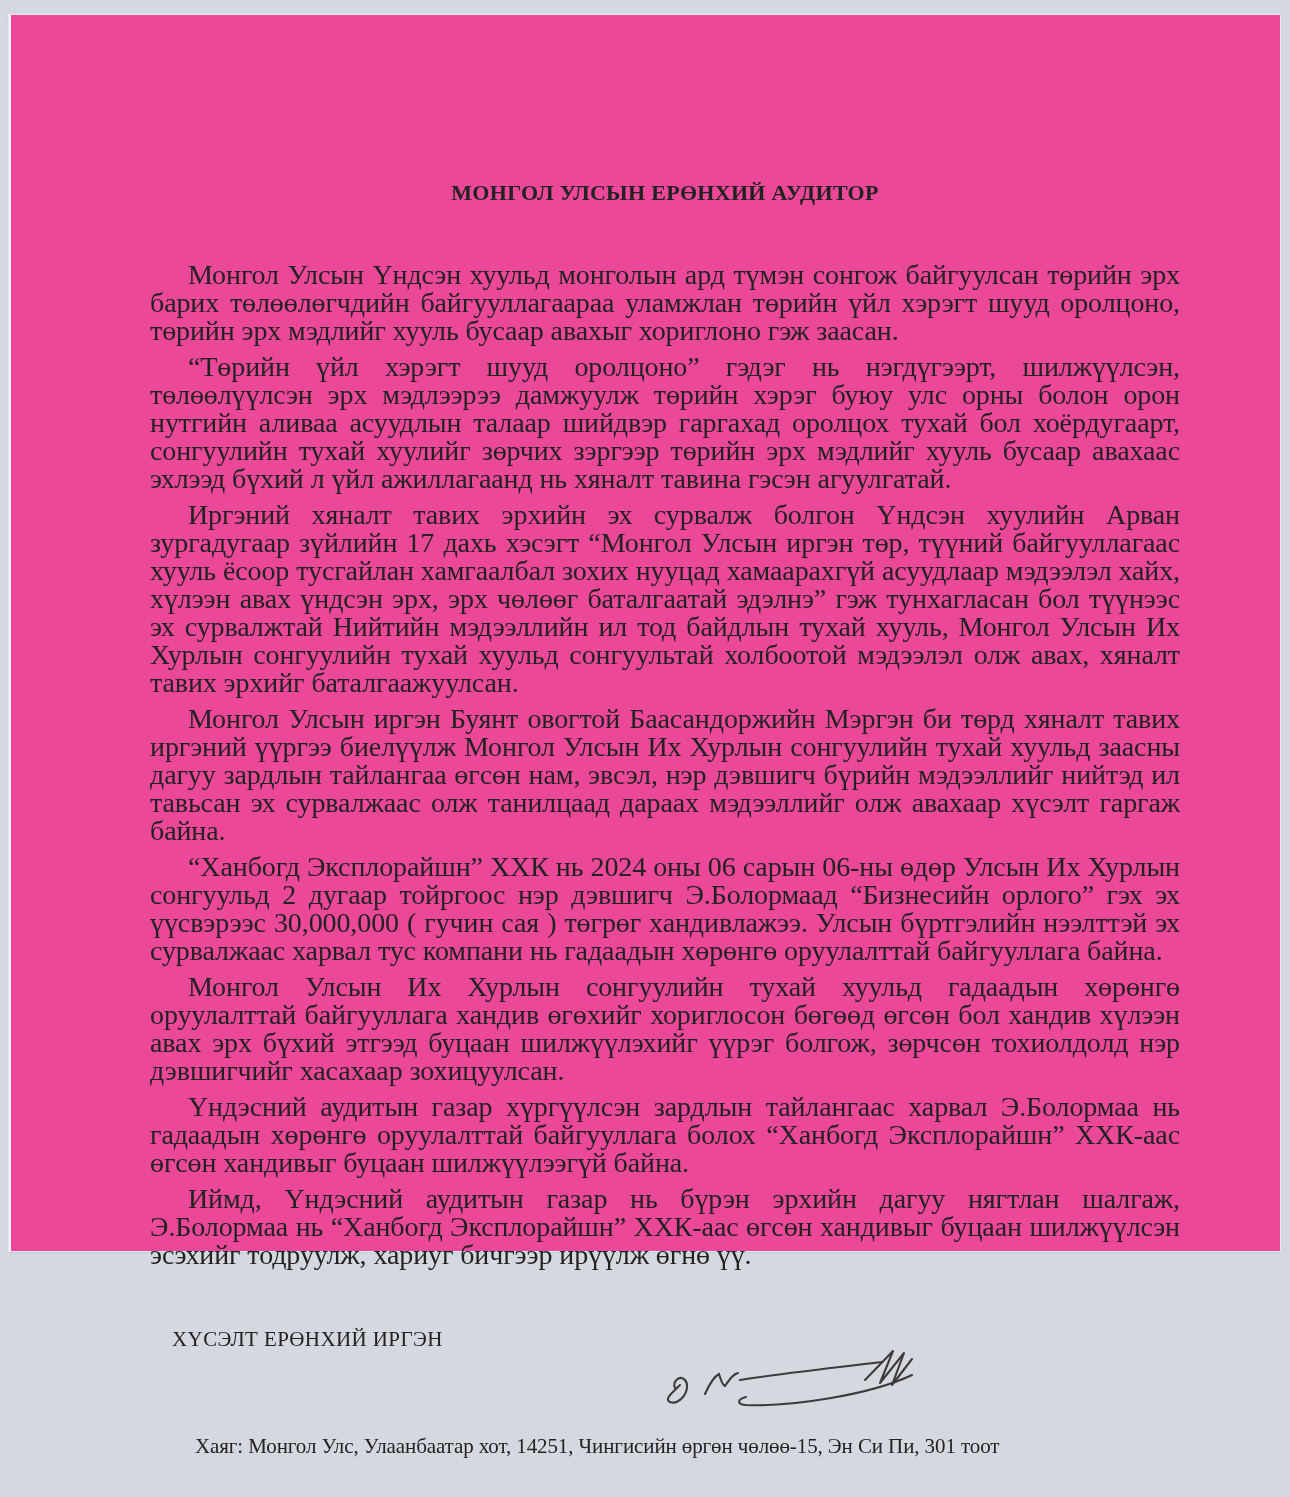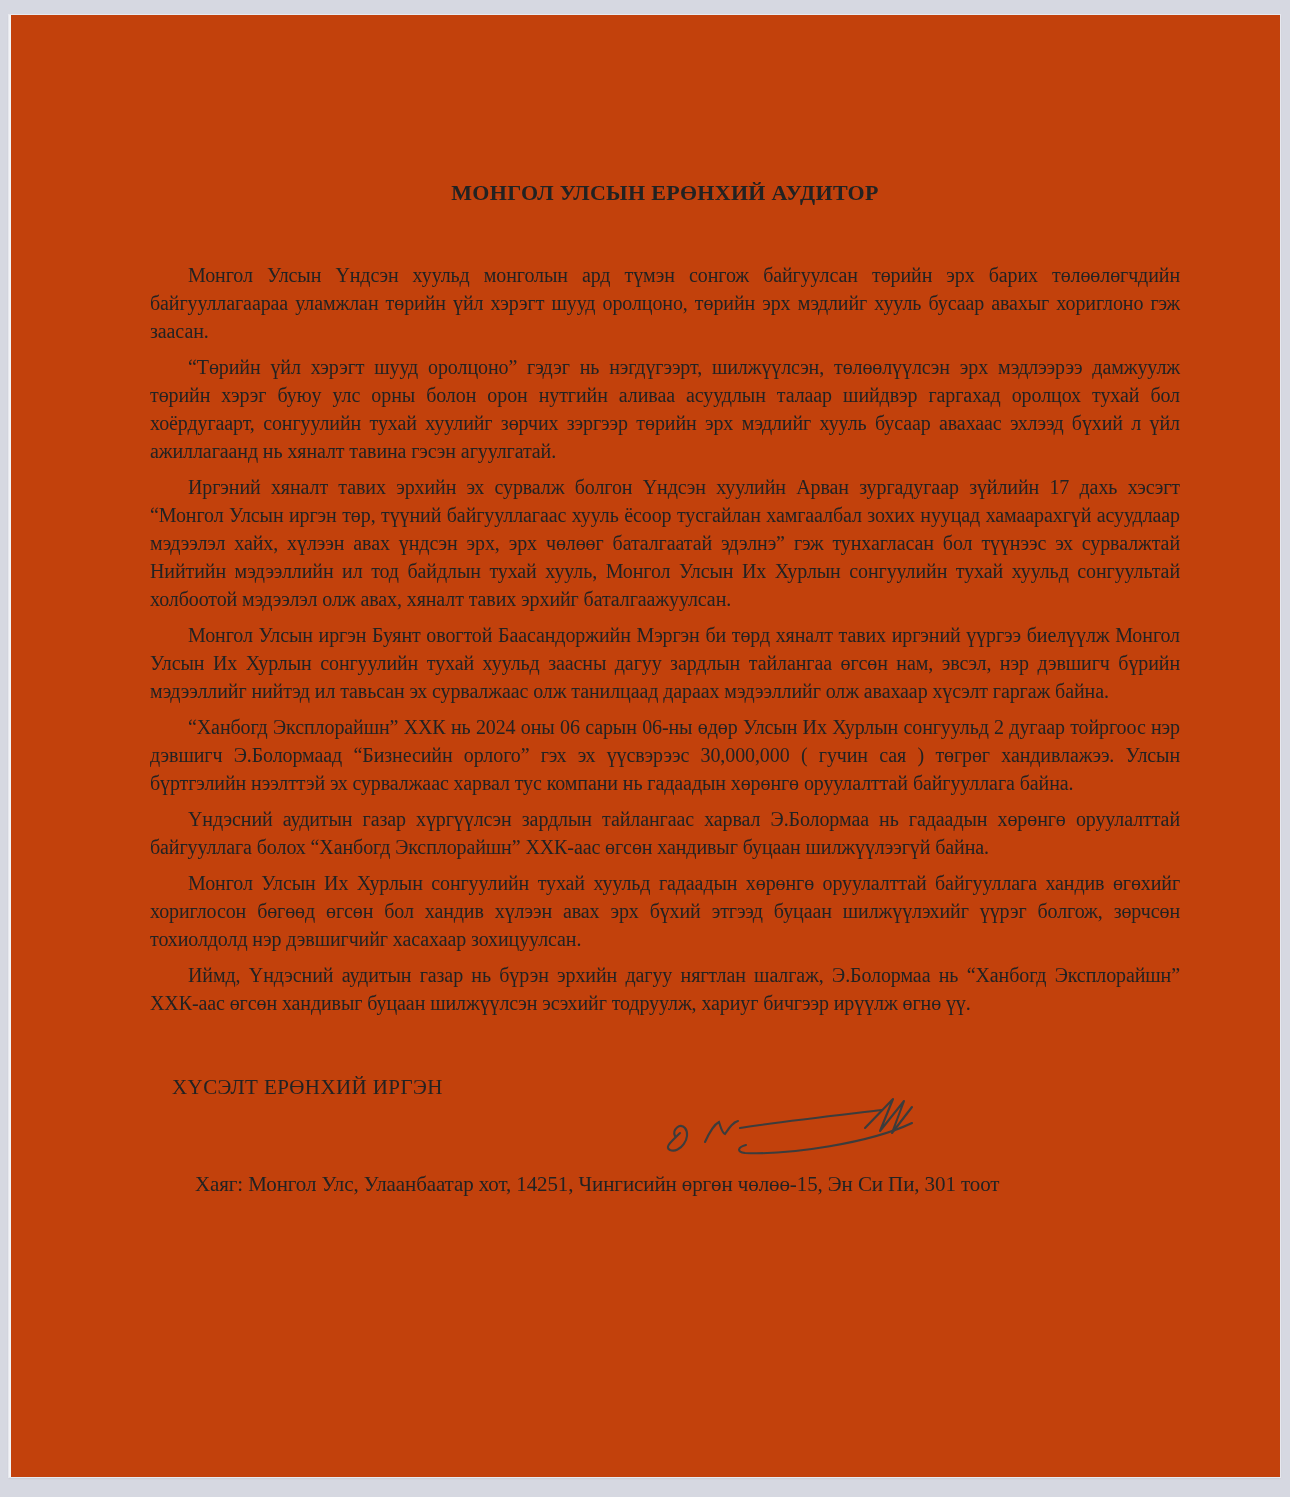--- a/index.html
+++ b/index.html
@@ -5,22 +5,22 @@
   html,body{margin:0;padding:0;}
   body{
     width:1290px;height:1497px;
     background:#d6d8e1;
     font-family:"Liberation Serif","DejaVu Serif",serif;
     color:#222;
     overflow:hidden;
   }
   .stage{position:relative;width:1290px;height:1497px;}
   .paper{
-    position:absolute;left:9px;top:15px;width:1271px;height:1462px;
-    background:#c2410c;
+    position:absolute;left:9px;top:15px;width:1271px;height:1236px;
+    background:#ec4899;
     box-shadow:0 0 0 1px #e7e8ee, 2px 0 0 #f2f3f6 inset, 0 1px 2px rgba(40,40,60,.18);
   }
   .content{
     box-sizing:border-box;
     width:100%;height:100%;
     padding:161px 100px 0 141px;
     letter-spacing:-0.1px;
   }
   .title{
     text-align:center;
@@ -34,53 +34,53 @@
     justify-content:space-between;
     align-items:baseline;
     margin-top:18px;
     font-size:21px;
     line-height:28px;
   }
   .meta-row .date{padding-left:20px;}
   .body-text{margin-top:52px;}
   .body-text p{
     margin:0 0 8px 0;
-    font-size:20px;
+    font-size:28px;
     line-height:28px;
     text-align:justify;
     text-indent:38px;
   }
   .footer{margin-top:56px;font-size:21px;line-height:28px;}
   .requester{padding-left:22px;letter-spacing:.4px;}
   .signatory{padding-left:478px;margin-top:7px;letter-spacing:.4px;white-space:nowrap;}
   .signature-wrap{margin:-4px 0 0 500px;height:62px;position:relative;}
   .signature-wrap svg{display:block;}
-  .address{padding-left:45px;margin-top:11px;white-space:nowrap;}
+  .address{padding-left:45px;margin-top:21px;white-space:nowrap;}
   .phone{padding-left:45px;margin-top:12px;}
 </style>
 </head>
 <body>
 
 <div class="stage">
   <div class="paper">
     <div class="content">
 
       <div class="title">
         <div>МОНГОЛ УЛСЫН ЕРӨНХИЙ АУДИТОР</div>
       </div>
 
 
       <div class="body-text">
         <p>Монгол Улсын Үндсэн хуульд монголын ард түмэн сонгож байгуулсан төрийн эрх барих төлөөлөгчдийн байгууллагаараа уламжлан төрийн үйл хэрэгт шууд оролцоно, төрийн эрх мэдлийг хууль бусаар авахыг хориглоно гэж заасан.</p>
         <p>“Төрийн үйл хэрэгт шууд оролцоно” гэдэг нь нэгдүгээрт, шилжүүлсэн, төлөөлүүлсэн эрх мэдлээрээ дамжуулж төрийн хэрэг буюу улс орны болон орон нутгийн аливаа асуудлын талаар шийдвэр гаргахад оролцох тухай бол хоёрдугаарт, сонгуулийн тухай хуулийг зөрчих зэргээр төрийн эрх мэдлийг хууль бусаар авахаас эхлээд бүхий л үйл ажиллагаанд нь хяналт тавина гэсэн агуулгатай.</p>
         <p>Иргэний хяналт тавих эрхийн эх сурвалж болгон Үндсэн хуулийн Арван зургадугаар зүйлийн 17 дахь хэсэгт “Монгол Улсын иргэн төр, түүний байгууллагаас хууль ёсоор тусгайлан хамгаалбал зохих нууцад хамаарахгүй асуудлаар мэдээлэл хайх, хүлээн авах үндсэн эрх, эрх чөлөөг баталгаатай эдэлнэ” гэж тунхагласан бол түүнээс эх сурвалжтай Нийтийн мэдээллийн ил тод байдлын тухай хууль, Монгол Улсын Их Хурлын сонгуулийн тухай хуульд сонгуультай холбоотой мэдээлэл олж авах, хяналт тавих эрхийг баталгаажуулсан.</p>
         <p>Монгол Улсын иргэн Буянт овогтой Баасандоржийн Мэргэн би төрд хяналт тавих иргэний үүргээ биелүүлж Монгол Улсын Их Хурлын сонгуулийн тухай хуульд заасны дагуу зардлын тайлангаа өгсөн нам, эвсэл, нэр дэвшигч бүрийн мэдээллийг нийтэд ил тавьсан эх сурвалжаас олж танилцаад дараах мэдээллийг олж авахаар хүсэлт гаргаж байна.</p>
         <p>“Ханбогд Эксплорайшн” ХХК нь 2024 оны 06 сарын 06-ны өдөр Улсын Их Хурлын сонгуульд 2 дугаар тойргоос нэр дэвшигч Э.Болормаад “Бизнесийн орлого” гэх эх үүсвэрээс 30,000,000 ( гучин сая ) төгрөг хандивлажээ. Улсын бүртгэлийн нээлттэй эх сурвалжаас харвал тус компани нь гадаадын хөрөнгө оруулалттай байгууллага байна.</p>
+        <p>Монгол Улсын Их Хурлын сонгуулийн тухай хуульд гадаадын хөрөнгө оруулалттай байгууллага хандив өгөхийг хориглосон бөгөөд өгсөн бол хандив хүлээн авах эрх бүхий этгээд буцаан шилжүүлэхийг үүрэг болгож, зөрчсөн тохиолдолд нэр дэвшигчийг хасахаар зохицуулсан.</p>
         <p>Үндэсний аудитын газар хүргүүлсэн зардлын тайлангаас харвал Э.Болормаа нь гадаадын хөрөнгө оруулалттай байгууллага болох “Ханбогд Эксплорайшн” ХХК-аас өгсөн хандивыг буцаан шилжүүлээгүй байна.</p>
-        <p>Монгол Улсын Их Хурлын сонгуулийн тухай хуульд гадаадын хөрөнгө оруулалттай байгууллага хандив өгөхийг хориглосон бөгөөд өгсөн бол хандив хүлээн авах эрх бүхий этгээд буцаан шилжүүлэхийг үүрэг болгож, зөрчсөн тохиолдолд нэр дэвшигчийг хасахаар зохицуулсан.</p>
         <p>Иймд, Үндэсний аудитын газар нь бүрэн эрхийн дагуу нягтлан шалгаж, Э.Болормаа нь “Ханбогд Эксплорайшн” ХХК-аас өгсөн хандивыг буцаан шилжүүлсэн эсэхийг тодруулж, хариуг бичгээр ирүүлж өгнө үү.</p>
       </div>
 
       <div class="footer">
         <div class="requester">ХҮСЭЛТ ЕРӨНХИЙ ИРГЭН</div>
 
         <div class="signature-wrap">
           <svg width="330" height="62" viewBox="0 0 330 62" fill="none">
             <path d="M30,36 C22,44 14,50 20,53 C30,57 42,40 35,31 C30,25 22,33 25,39" stroke="#3c3c3c" stroke-width="2.1" fill="none" stroke-linecap="round"></path>
             <path d="M55,45 C60,34 65,27 69,25 C71,31 72,36 75,37 C79,31 83,25 88,24" stroke="#3c3c3c" stroke-width="2.1" fill="none" stroke-linecap="round"></path>

